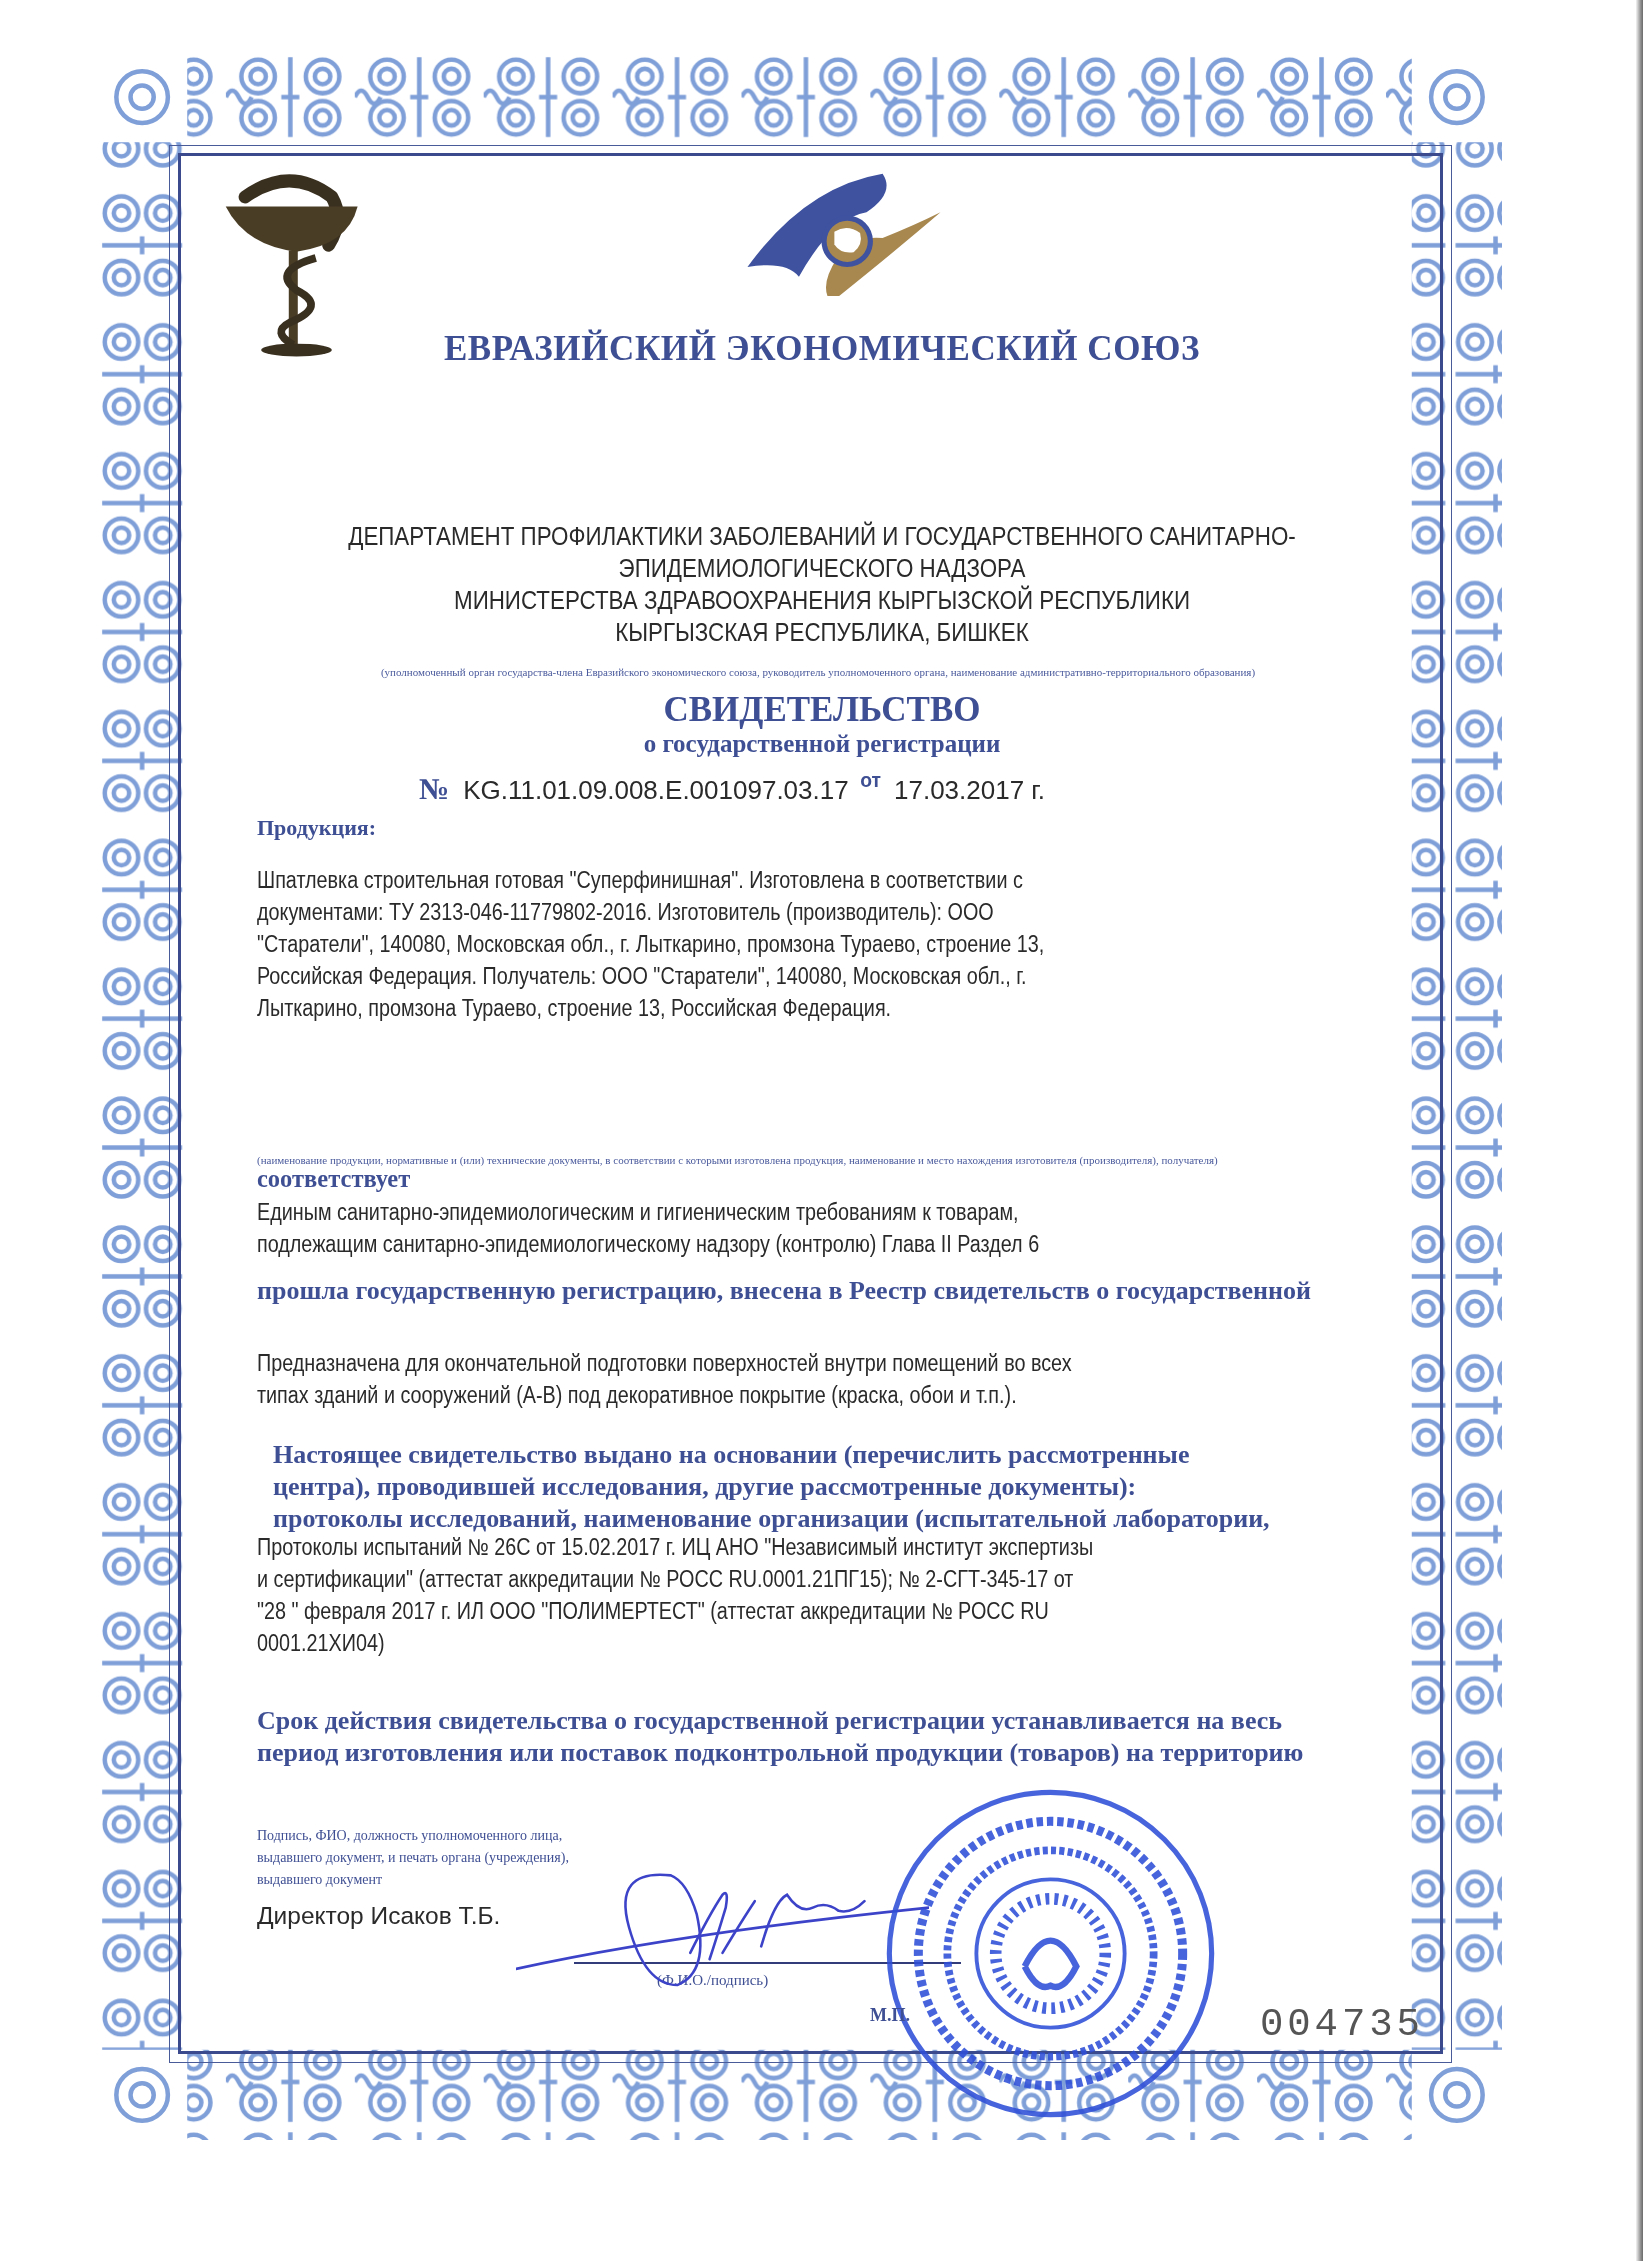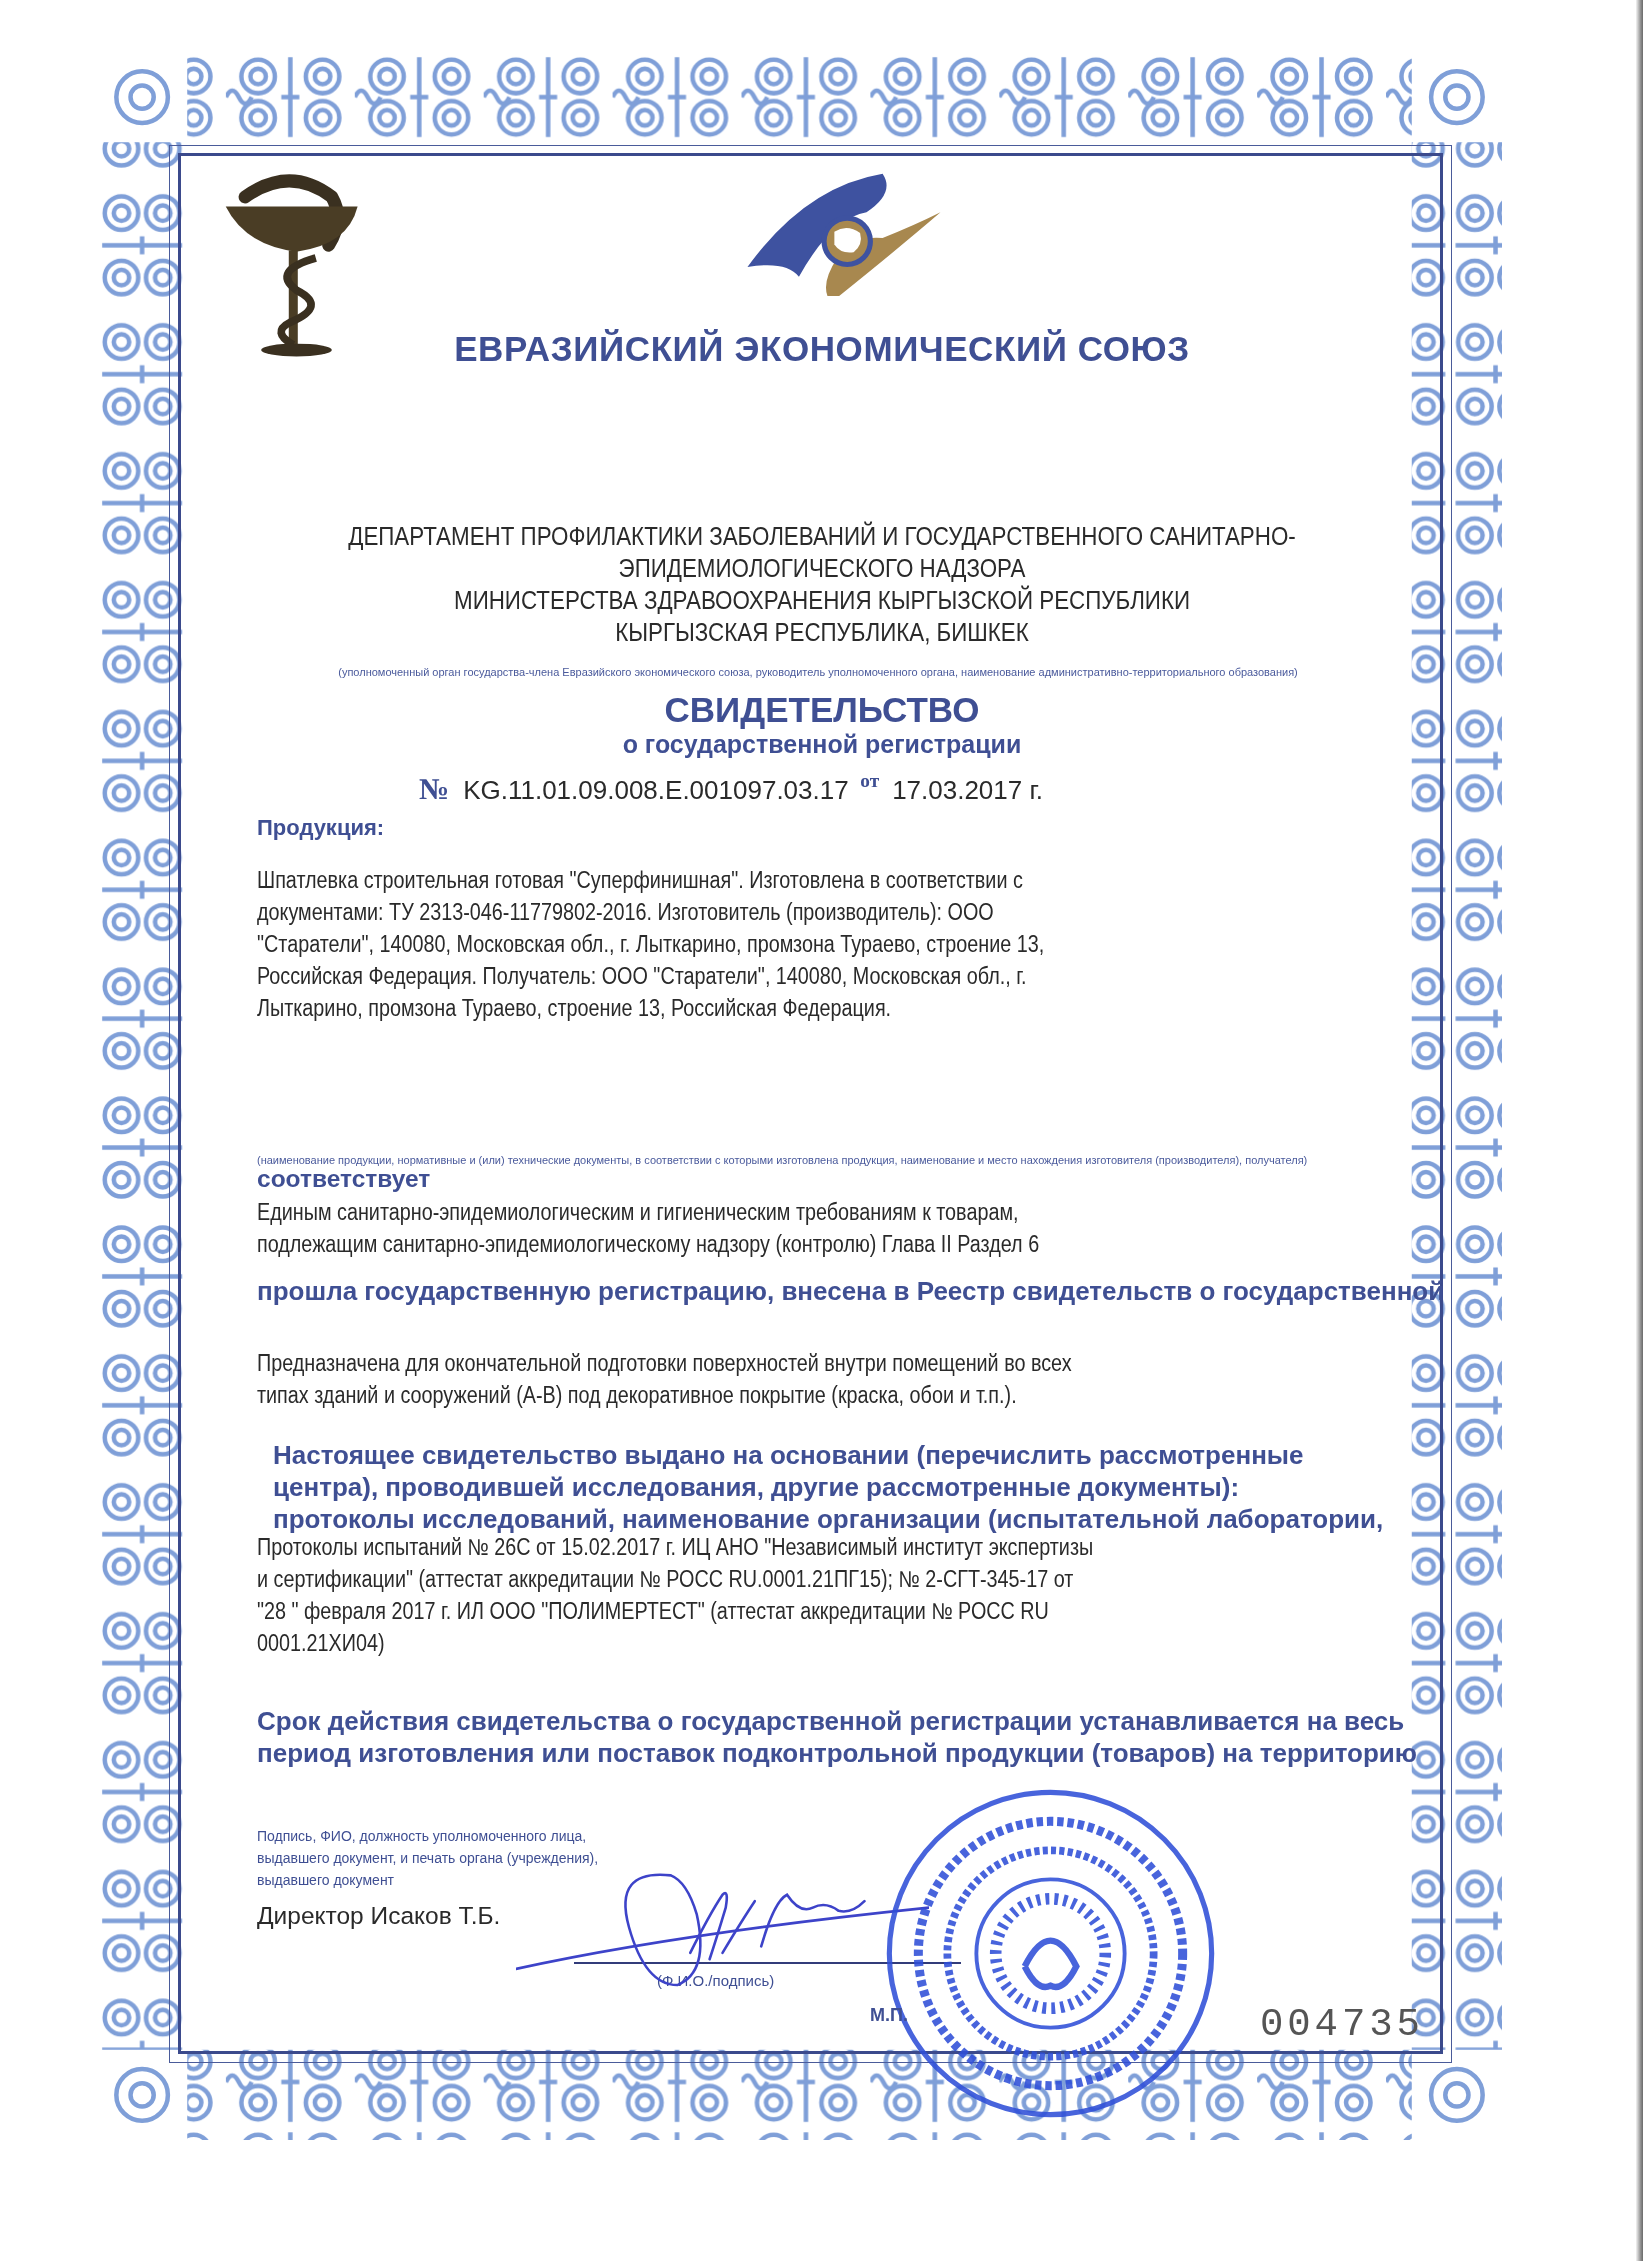--- a/index.html
+++ b/index.html
@@ -1,37 +1,37 @@
 <!DOCTYPE html>
 <html style="font-size:10.3px"><head>
 <meta charset="utf-8">
 <style>
   html, body { margin:0; padding:0; background:#ffffff; }
   body { width:1644px; height:2261px; position:relative; overflow:hidden; font-family:"Liberation Sans", sans-serif; }
   .scan-edge { position:absolute; right:0; top:0; width:7.7px; height:2261px; background:linear-gradient(90deg,#f4f4f4,#8d8d8d 60%,#5a5a5a); }
   .ornament { position:absolute; left:97px; top:52px; width:1405px; height:2088px; }
   .frame-outer { position:absolute; left:169px; top:145px; width:1283px; height:1918px; border:1.9px solid #4a5b9a; box-sizing:border-box; }
   .frame-inner { position:absolute; left:178px; top:153px; width:1265px; height:1901px; border:3.9px solid #3b4a8c; box-sizing:border-box; }
-  .serif { font-family:Liberation Sans, sans-serif; }
+  .serif { font-family:Liberation Serif, serif; }
   .blue { color:#3f4f93; }
   .dark { color:#2a2a2a; }
   .abs { position:absolute; }
   .center { text-align:center; }
   .cond-l { transform:scaleX(0.86); transform-origin:left top; white-space:nowrap; }
   .cond-c { transform:scaleX(0.86); transform-origin:center top; white-space:nowrap; }
 
   #union-title { left:0; width:1644px; top:329px; font-size:35px; font-weight:bold; letter-spacing:0.6px; }
   #dept-block { left:0; width:1644px; top:480px; font-size:26px; line-height:32px;margin-top:40px; }
   .caption { font-size:11px; color:#4a5a9c; }
   #caption1 { left:0; width:1636px; top:666px; }
   #cert-title { left:0; width:1644px; top:690px; font-size:35px; font-weight:bold; }
   #cert-sub { left:0; width:1644px; top:730px; font-size:25px; font-weight:bold; }
   #cert-num-row { left:419px; top:770px; font-size:26px; }
   #cert-num-row .no { font-family:"Liberation Serif", serif; font-weight:bold; color:#3f4f93; font-size:30px; margin-right:14px; }
-  #cert-num-row .ot { font-family:Liberation Serif, serif; font-weight:bold; color:#3f4f93; font-size:19.3px; vertical-align:11.6px; margin:0 13px 0 11.6px; }
+  #cert-num-row .ot { font-family:Liberation Sans, sans-serif; font-weight:bold; color:#3f4f93; font-size:19.3px; vertical-align:11.6px; margin:0 13px 0 11.6px; }
   #product-label { left:257px; top:815px; font-size:22px; font-weight:bold; }
   #product-text { left:257px; top:864px; width:1289px; font-size:23px; line-height:32px; }
   #caption2 { left:257px; top:1154px; font-size:11px; }
   #conforms-label { left:257px; top:1165px; font-size:24.5px; font-weight:bold; }
   #conforms-text { left:257px; top:1196px; font-size:23px; line-height:32px; }
   #registered-head { left:257px; top:1275px; font-size:26px; font-weight:bold; line-height:32px; }
   #purpose-text { left:257px; top:1347px; font-size:23px; line-height:32px; }
   #basis-head { left:257px; top:1439px; font-size:26px; font-weight:bold; line-height:32px;margin-left:16px; }
   #basis-text { left:257px; top:1531px; font-size:23px; line-height:32px; }
   #validity-head { left:257px; top:1705px; font-size:26px; font-weight:bold; line-height:32px; }

